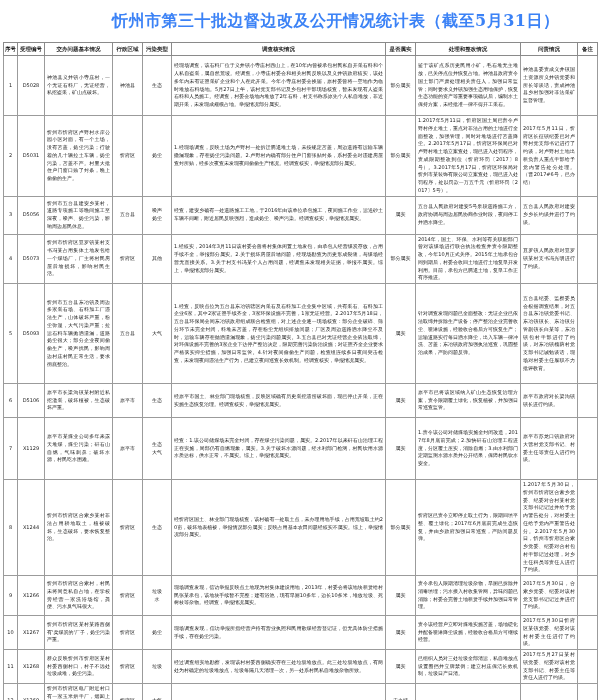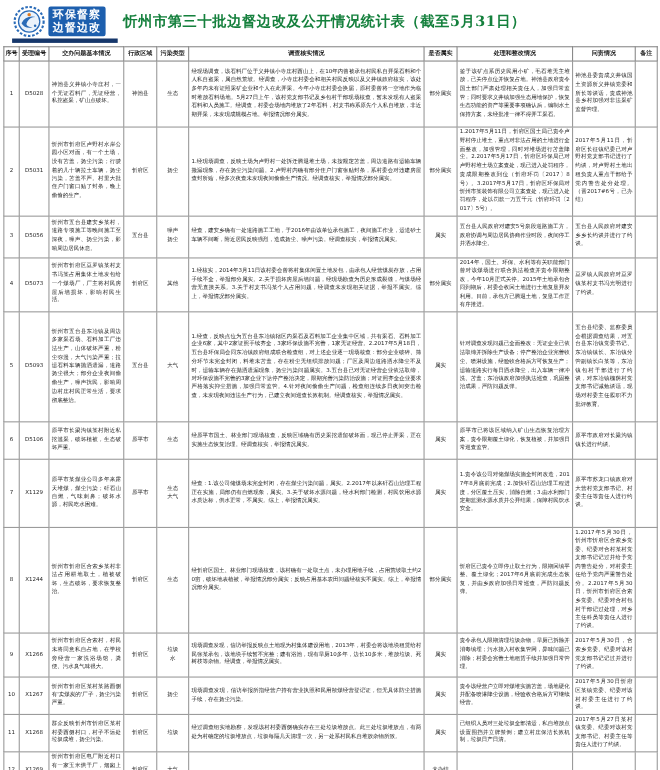--- a/index.html
+++ b/index.html
@@ -17,21 +17,21 @@
     background:#1d5fae;border-radius:2px;padding:2px 4px;
     display:flex;flex-direction:column;justify-content:center;line-height:1.15;
   }
   .logo-text-box span{
     color:#ffffff;font-weight:bold;font-size:10px;letter-spacing:1px;white-space:nowrap;
   }
   .logo-bar{position:absolute;left:0;top:31px;width:96px;height:4px;background:#16376b;}
   .page-title{
     position:absolute;left:112px;top:8px;width:478px;
     font-family:"DejaVu Serif",serif;font-weight:bold;
-    font-size:13px;color:#15803d;letter-spacing:0.5px;white-space:nowrap;
+    font-size:16px;color:#3b82f6;letter-spacing:0.5px;white-space:nowrap;
   }
   
   .table-wrap{position:absolute;top:42px;left:3px;width:594px;}
   table{border-collapse:collapse;table-layout:fixed;width:594px;}
   td,th{
     border:1px solid #9b9b9b;
     font-size:5px;line-height:1.55;
     padding:1px 2px;vertical-align:middle;
     overflow:hidden;word-break:break-all;
   }
@@ -54,36 +54,20 @@
   tbody tr:nth-child(9){height:40px;}
   tbody tr:nth-child(10){height:22px;}
   tbody tr:nth-child(11){height:22px;}
   tbody tr:nth-child(12){height:22px;}
   tbody tr:nth-child(13){height:66px;}
 </style>
 </head>
 <body>
 
 <div class="page-header">
-  <div class="logo-wrap">
-    <div class="logo-row">
-      <svg class="emblem" viewBox="0 0 40 40">
-        <circle cx="20" cy="20" r="17" fill="none" stroke="#2b6cb8" stroke-width="2.5" stroke-dasharray="3 2"></circle>
-        <circle cx="20" cy="20" r="12.5" fill="#eaf2fb" stroke="#2b6cb8" stroke-width="1.5"></circle>
-        <path d="M11 22 Q16 12 29 15 Q22 14 18 20 Q14 26 24 27 Q15 29 11 22 Z" fill="#2b6cb8"></path>
-        <circle cx="20" cy="12" r="2" fill="#e07a1f"></circle>
-        <circle cx="27" cy="25" r="1.5" fill="#2b6cb8"></circle>
-      </svg>
-      <div class="logo-text-box">
-        <span>环保督察</span>
-        <span>边督边改</span>
-      </div>
-    </div>
-    <div class="logo-bar"></div>
-  </div>
   <div class="page-title">忻州市第三十批边督边改及公开情况统计表（截至5月31日）</div>
 </div>
 
 <div class="table-wrap">
   <table id="grid">
     <colgroup>
       <col style="width:14px">
         <col style="width:27px">
         <col style="width:68px">
       <col style="width:30px">

